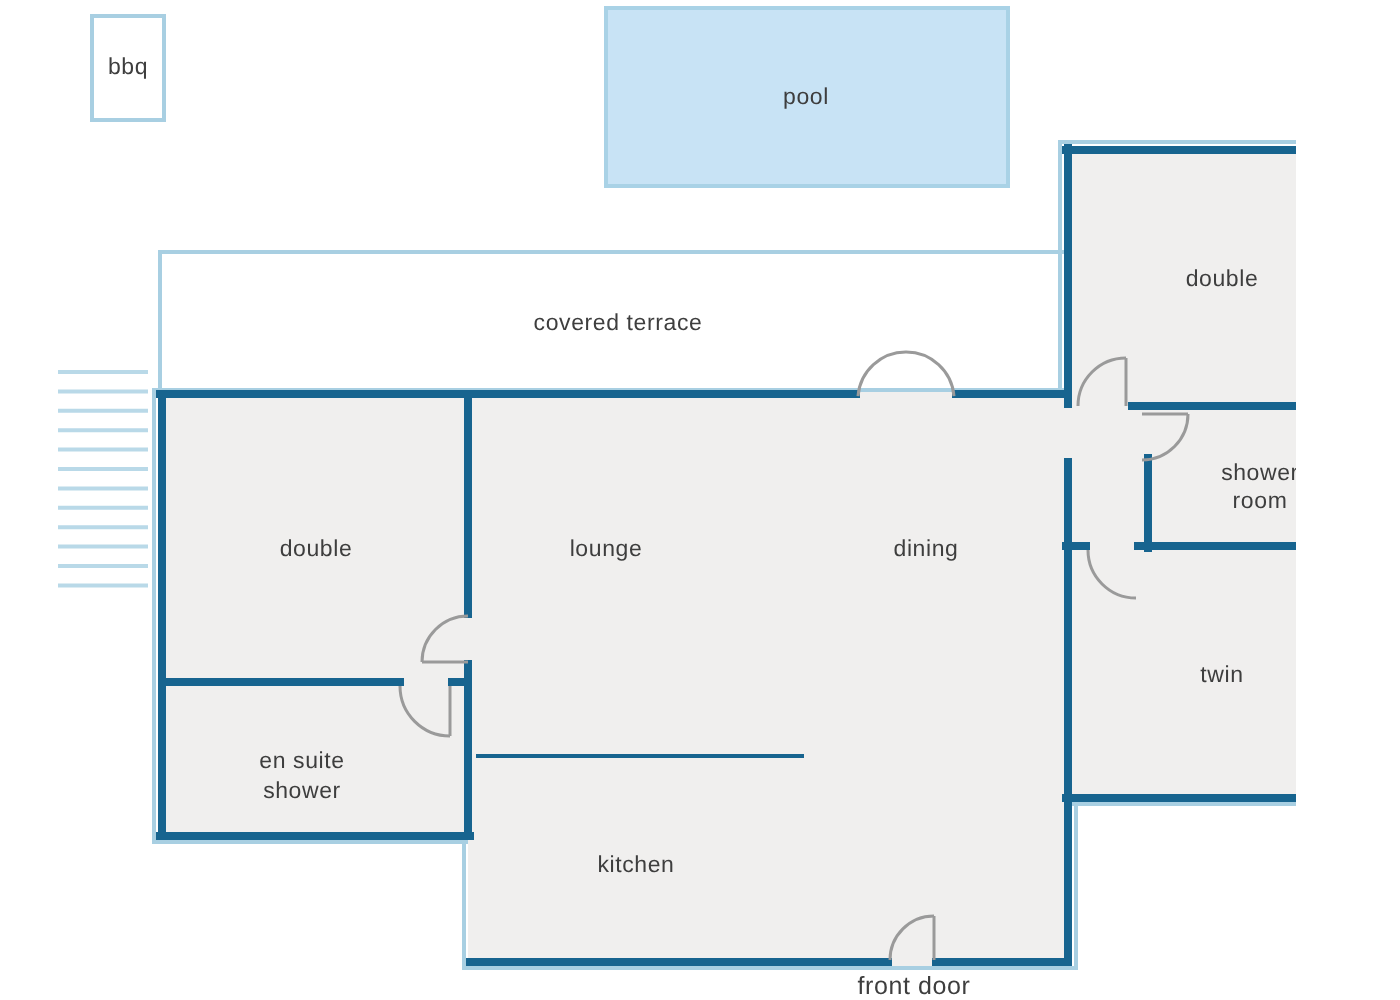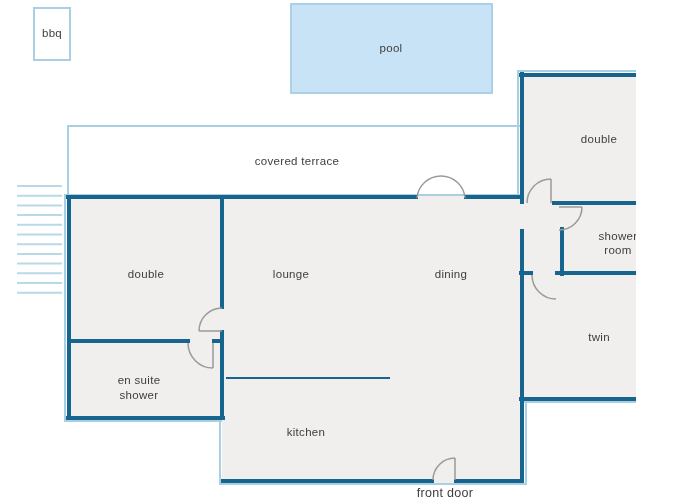--- a/index.html
+++ b/index.html
@@ -1,17 +1,17 @@
 <!DOCTYPE html>
 <html><head>
 <meta charset="utf-8">
 <style>
   html,body{margin:0;padding:0;background:#ffffff;}
   .stage{position:relative;width:636px;height:500px;background:#ffffff;overflow:hidden;
-         font-family:"Liberation Sans", sans-serif;}
+         font-family:"Liberation Sans", sans-serif;margin-left:12px;}
   svg{display:block;}
   .accent-rect{fill:none;stroke:#a8cfe2;stroke-width:2;}
   .pool{fill:#c8e3f5;stroke:#a9d2e6;stroke-width:2;}
   .bbq{fill:#ffffff;stroke:#a8cfe2;stroke-width:2;}
   .terrace{fill:#ffffff;stroke:#a8cfe2;stroke-width:2;}
   .floor{fill:#f0efee;stroke:none;}
   .wall line{stroke:#17648f;stroke-width:4;stroke-linecap:square;}
   .counter{stroke:#17648f;stroke-width:2;stroke-linecap:butt;}
   .stairs line{stroke:#b9d9e8;stroke-width:2;}
   .door{stroke:#9a9a9a;stroke-width:1.5;fill:none;}

